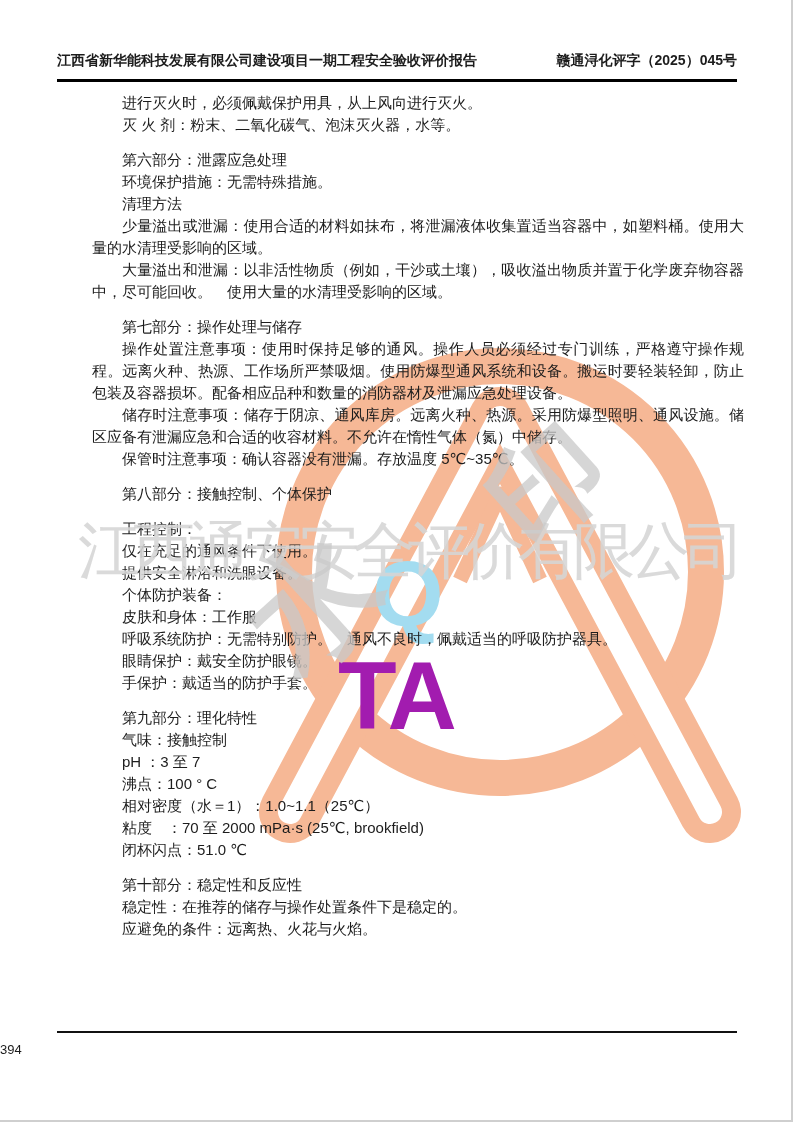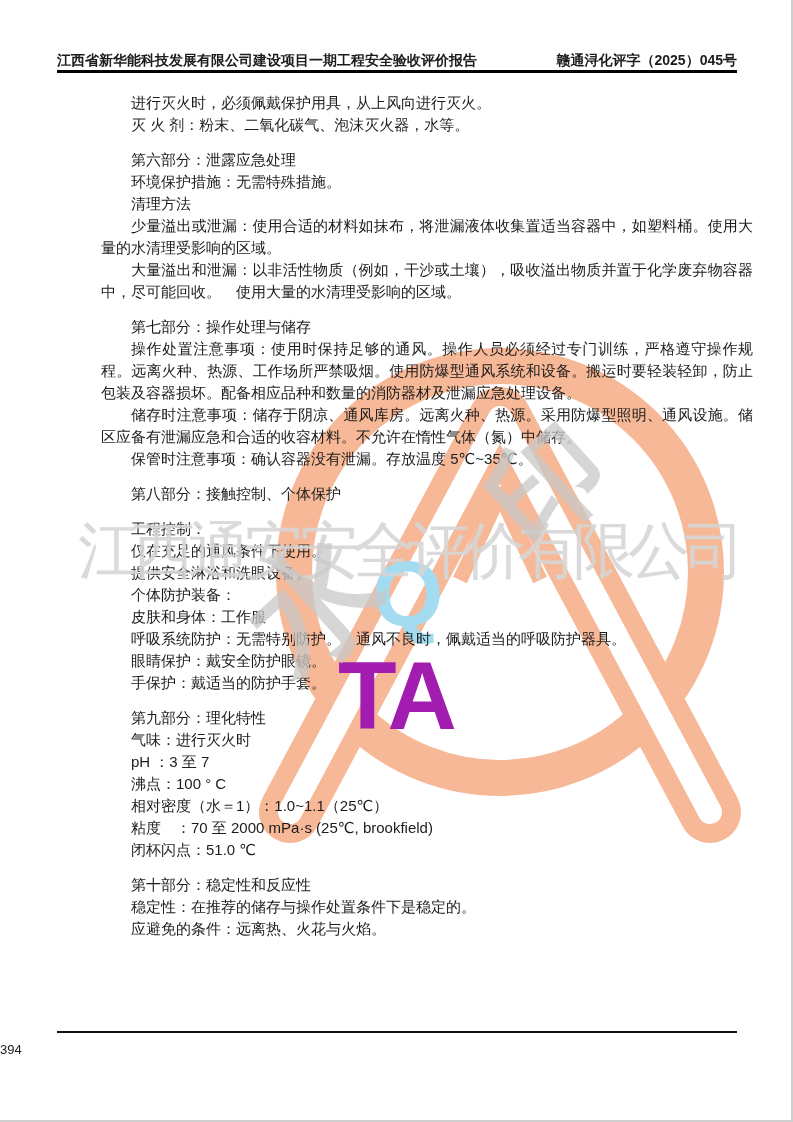--- a/index.html
+++ b/index.html
@@ -10,27 +10,28 @@
     background:#ffffff;
     overflow:hidden;
     font-family:"Liberation Sans","DejaVu Sans",sans-serif;
     color:#1c1c1c;
     box-shadow:inset -2px -2px 0 #cfcfcf;
   }
   
   .header{
     position:absolute;left:57px;right:56px;top:52px;
     display:flex;justify-content:space-between;align-items:flex-end;
+    padding-bottom:9px;
     border-bottom:3px solid #000;
     font-size:14px;font-weight:bold;
     white-space:nowrap;
   }
   
   .doc-body{
-    position:absolute;left:101px;top:92px;width:652px;
+    position:absolute;left:92px;top:92px;width:652px;
     font-size:15px;line-height:22px;
     z-index:1;
   }
   .para{margin:0;text-indent:2em;text-align:justify;}
   .spacer{height:13px;}
   
   .footer-rule{
     position:absolute;left:57px;right:56px;top:1031px;
     border-top:2px solid #111;
   }
@@ -106,21 +107,21 @@
       <p class="para">工程控制：</p>
       <p class="para">仅在充足的通风条件下使用。</p>
       <p class="para">提供安全淋浴和洗眼设备。</p>
       <p class="para">个体防护装备：</p>
       <p class="para">皮肤和身体：工作服</p>
       <p class="para">呼吸系统防护：无需特别防护。　通风不良时，佩戴适当的呼吸防护器具。</p>
       <p class="para">眼睛保护：戴安全防护眼镜。</p>
       <p class="para">手保护：戴适当的防护手套。</p>
       <div class="spacer"></div>
       <p class="para">第九部分：理化特性</p>
-      <p class="para">气味：进行灭火时</p>
+      <p class="para">气味：接触控制</p>
       <p class="para">pH ：3 至 7</p>
       <p class="para">沸点：100 ° C</p>
       <p class="para">相对密度（水＝1）：1.0~1.1（25℃）</p>
       <p class="para">粘度　：70 至 2000 mPa·s (25℃, brookfield)</p>
       <p class="para">闭杯闪点：51.0 ℃</p>
       <div class="spacer"></div>
       <p class="para">第十部分：稳定性和反应性</p>
       <p class="para">稳定性：在推荐的储存与操作处置条件下是稳定的。</p>
       <p class="para">应避免的条件：远离热、火花与火焰。</p>
     </div>

